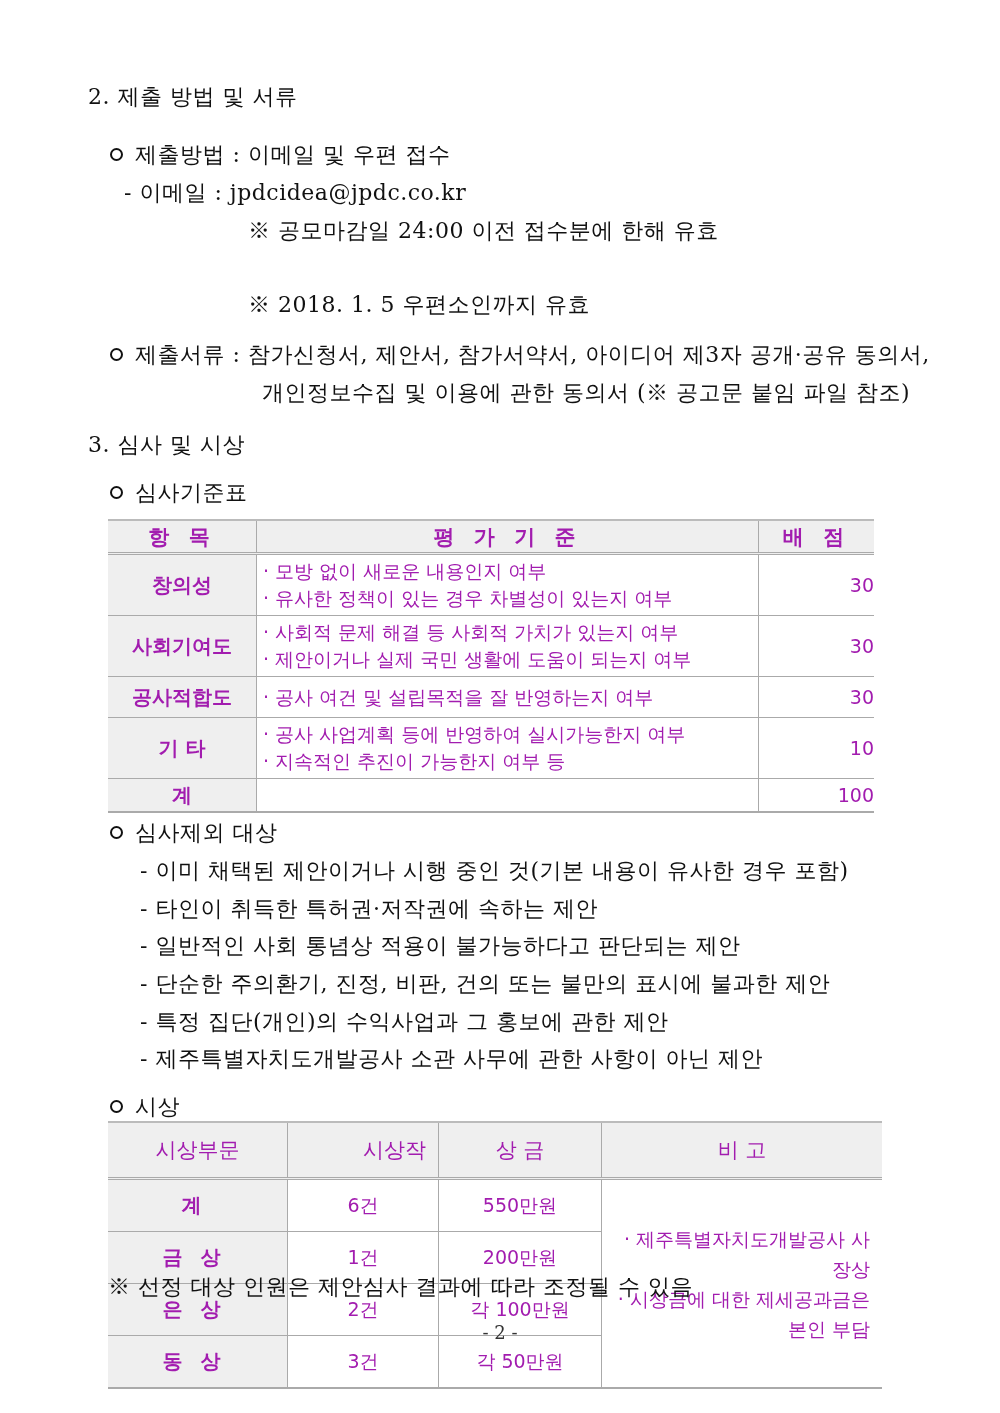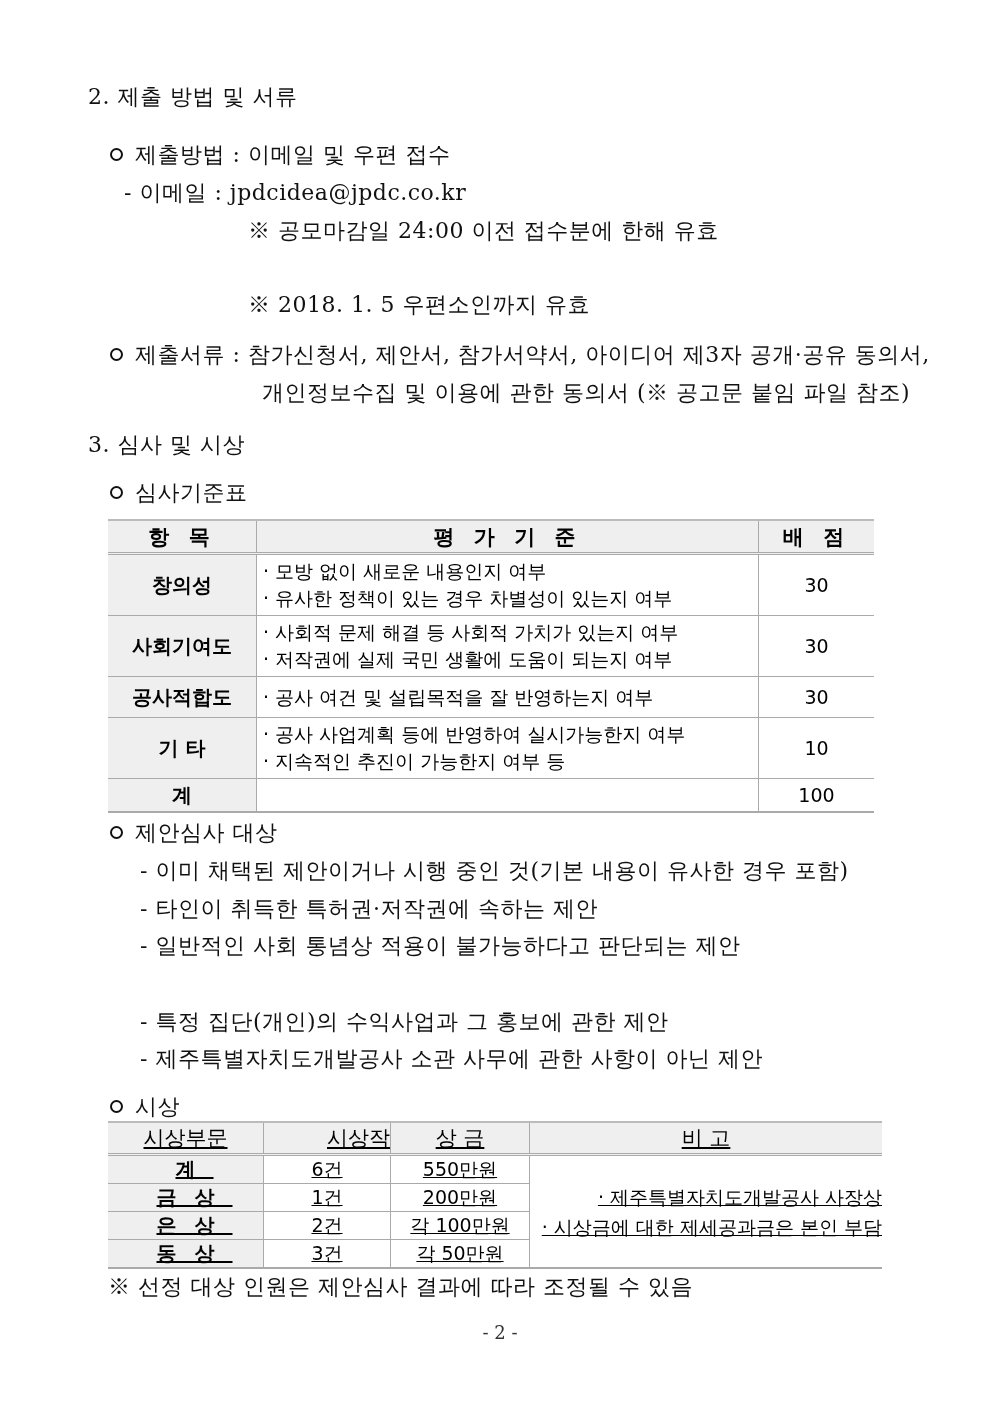--- a/index.html
+++ b/index.html
@@ -13,43 +13,43 @@
       position: absolute; font-size: 22px; line-height: 30px; white-space: nowrap;
       letter-spacing: 0.5px;
     }
     .bullet {
       display: inline-block; width: 13px; height: 13px; border: 2.5px solid #111;
       border-radius: 50%; margin-right: 12px; vertical-align: 1px; box-sizing: border-box;
     }
     table.crit, table.prize {
       position: absolute; border-collapse: collapse;
       font-family: "DejaVu Sans", "Liberation Sans", sans-serif;
-      color: #000000;
+      color: #a21caf;
     }
     table.crit { left: 108px; top: 519px; width: 766px; }
     table.crit td, table.crit th {
       border-bottom: 1px solid #aaa; border-left: 1px solid #aaa; padding: 0;
     }
     table.crit tr td:first-child, table.crit tr th:first-child { border-left: none; }
     table.crit thead th {
       background: #efefef; height: 31px; font-size: 21px; font-weight: bold;
       border-top: 2px solid #bbb; border-bottom: 3px double #aaa; letter-spacing: 6px;
     }
     table.crit td.item {
       background: #efefef; font-weight: bold; font-size: 20px; text-align: center; width: 148px;
     }
     table.crit td.desc { font-size: 19px; line-height: 27px; padding-left: 6px; text-align: left; }
-    table.crit td.score { font-size: 19px; text-align: center; width: 115px; margin-left: 20px; }
+    table.crit td.score { font-size: 19px; text-align: right; width: 115px; margin-left: 20px; }
     table.crit tr.r2 td { height: 60px; }
     table.crit tr.r1 td { height: 40px; }
     table.crit tr.total td { height: 32px; border-bottom: 2px solid #aaa; }
 
     table.prize { left: 108px; top: 1121px; width: 774px; }
     table.prize th, table.prize td {
-      border-left: 1px solid #aaa; border-bottom: 1px solid #aaa; padding: 0; text-align: center; text-decoration: underline;
+      border-left: 1px solid #aaa; border-bottom: 1px solid #aaa; padding: 12px; text-align: center;
     }
     table.prize tr th:first-child, table.prize tr td:first-child { border-left: none; }
     table.prize thead th {
       background: #efefef; height: 30px; font-size: 21px; font-weight: normal;
       border-top: 2px solid #bbb; border-bottom: 3px double #aaa;
     }
     table.prize td { height: 27px; font-size: 19px; }
     table.prize td.cat { background: #efefef; font-weight: bold; font-size: 20px; letter-spacing: 18px; padding-left: 18px; }
     table.prize td.note { text-align: right; padding-left: 8px; font-size: 19px; line-height: 30px; vertical-align: middle; }
     table.prize tr.last td { border-bottom: 2px solid #aaa; }
@@ -94,21 +94,21 @@
         <td class="desc">
             <div>· 모방 없이 새로운 내용인지 여부</div>
             <div>· 유사한 정책이 있는 경우 차별성이 있는지 여부</div>
           </td>
         <td class="score">30</td>
       </tr>
       <tr class="r2">
         <td class="item">사회기여도</td>
         <td class="desc">
             <div>· 사회적 문제 해결 등 사회적 가치가 있는지 여부</div>
-            <div>· 저작권에 실제 국민 생활에 도움이 되는지 여부</div>
+            <div>· 제안이거나 실제 국민 생활에 도움이 되는지 여부</div>
           </td>
         <td class="score">30</td>
       </tr>
       <tr class="r1">
         <td class="item">공사적합도</td>
         <td class="desc">
             <div>· 공사 여건 및 설립목적을 잘 반영하는지 여부</div>
           </td>
         <td class="score">30</td>
       </tr>
@@ -122,25 +122,26 @@
       </tr>
       <tr class="total">
         <td class="item">계</td>
         <td class="desc"></td>
         <td class="score">100</td>
       </tr>
     </tbody>
   </table>
 
   <div class="line" style="left:110px; top:818px;">
-    <span class="bullet"></span><span>제안심사 대상</span>
+    <span class="bullet"></span><span>심사제외 대상</span>
   </div>
   <div class="line" style="left:140px; top:856px;">- 이미 채택된 제안이거나 시행 중인 것(기본 내용이 유사한 경우 포함)</div>
   <div class="line" style="left:140px; top:894px;">- 타인이 취득한 특허권·저작권에 속하는 제안</div>
   <div class="line" style="left:140px; top:931px;">- 일반적인 사회 통념상 적용이 불가능하다고 판단되는 제안</div>
+  <div class="line" style="left:140px; top:969px;">- 단순한 주의환기, 진정, 비판, 건의 또는 불만의 표시에 불과한 제안</div>
   <div class="line" style="left:140px; top:1007px;">- 특정 집단(개인)의 수익사업과 그 홍보에 관한 제안</div>
   <div class="line" style="left:140px; top:1044px;">- 제주특별자치도개발공사 소관 사무에 관한 사항이 아닌 제안</div>
 
   <div class="line" style="left:110px; top:1092px;">
     <span class="bullet"></span><span>시상</span>
   </div>
 
   <table class="prize">
     <thead>
       <tr>

